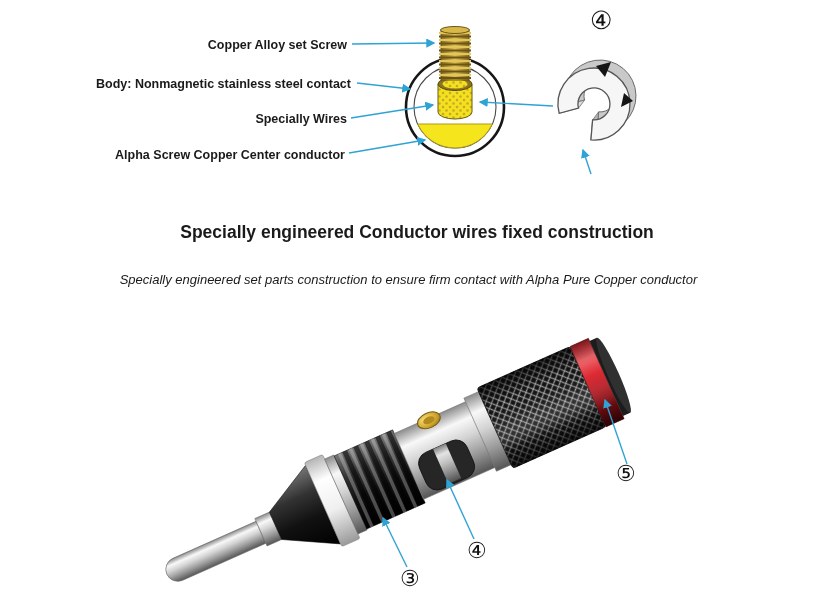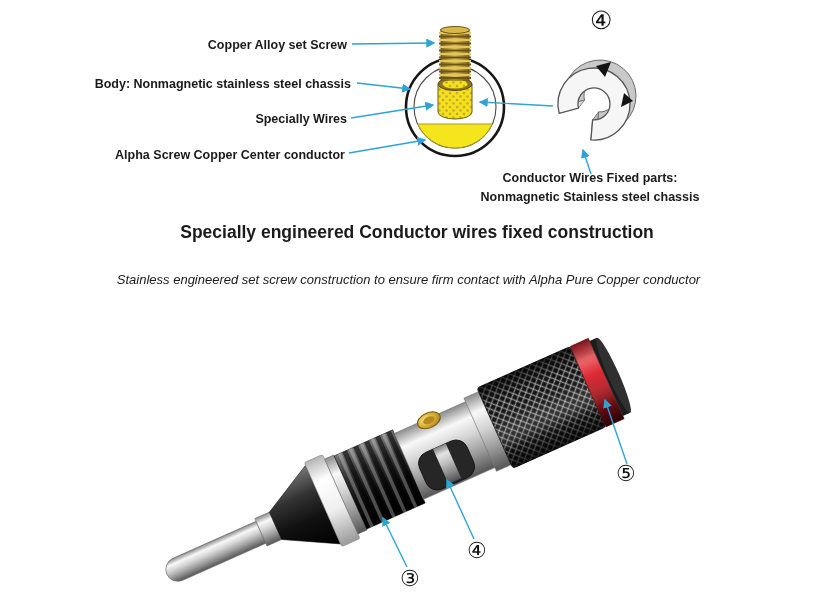--- a/index.html
+++ b/index.html
@@ -160,31 +160,27 @@
         <ellipse cx="491" cy="0" rx="5.5" ry="41" fill="#303030"></ellipse>
       </g>
     </g>
 
     <path class="arrow-line" marker-end="url(#arrowhead)" d="M627,464 L605,400"></path>
     <path class="arrow-line" marker-end="url(#arrowhead)" d="M474,539 L447,480"></path>
     <path class="arrow-line" marker-end="url(#arrowhead)" d="M407,567 L383,518"></path>
   </svg>
 
   <div class="lbl r" style="right:470px;top:38px">Copper Alloy set Screw</div>
-  <div class="lbl r" style="right:466px;top:77px">Body: Nonmagnetic stainless steel chassis</div>
+  <div class="lbl r" style="right:466px;top:77px">Body: Nonmagnetic stainless steel contact</div>
   <div class="lbl r" style="right:470px;top:112px">Specially Wires</div>
   <div class="lbl r" style="right:472px;top:148px">Alpha Screw Copper Center conductor</div>
 
   <div class="circ" style="left:590px;top:8px;font-size:25px">④</div>
 
-  <div class="fixedparts">
-    <div>Conductor Wires Fixed parts:</div>
-    <div>Nonmagnetic Stainless steel chassis</div>
-  </div>
 
   <div class="title">Specially engineered Conductor wires fixed construction</div>
-  <div class="subtitle">Stainless engineered set screw construction to ensure firm contact with Alpha Pure Copper conductor</div>
+  <div class="subtitle">Specially engineered set parts construction to ensure firm contact with Alpha Pure Copper conductor</div>
 
   <div class="circ" style="left:400px;top:568px">③</div>
   <div class="circ" style="left:467px;top:540px">④</div>
   <div class="circ" style="left:616px;top:463px">⑤</div>
 
 </div>
 
 </body></html>

